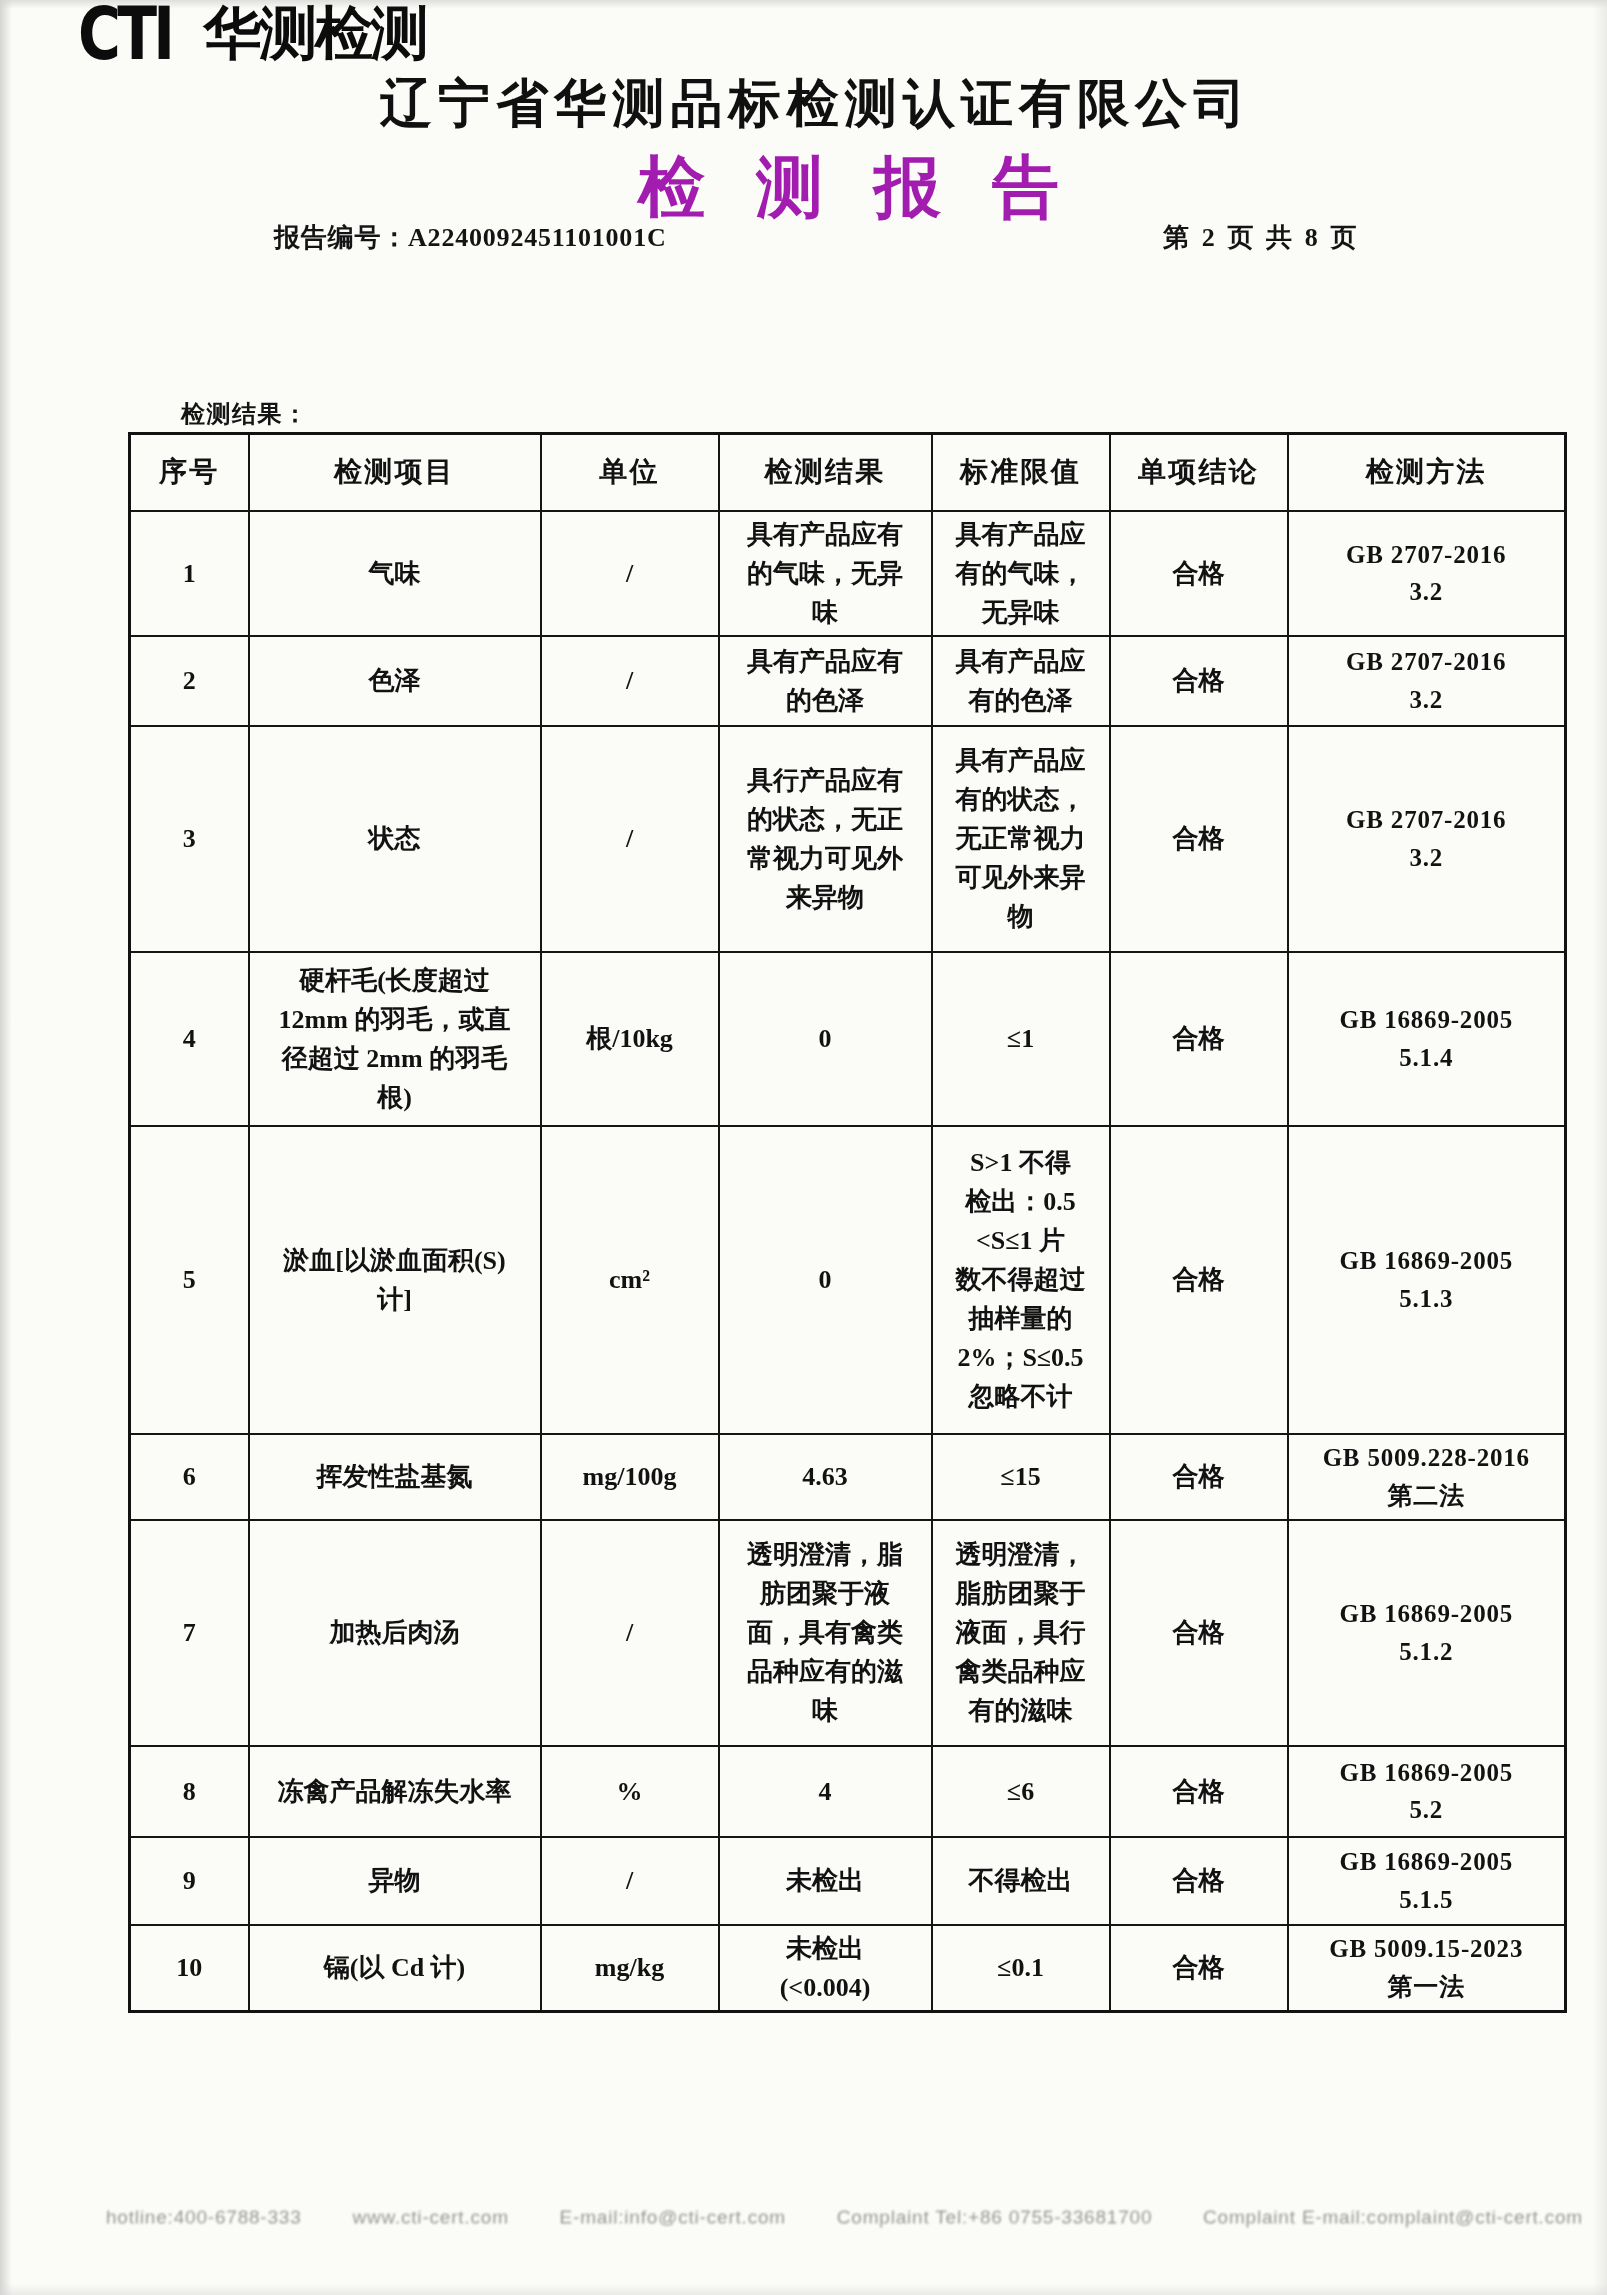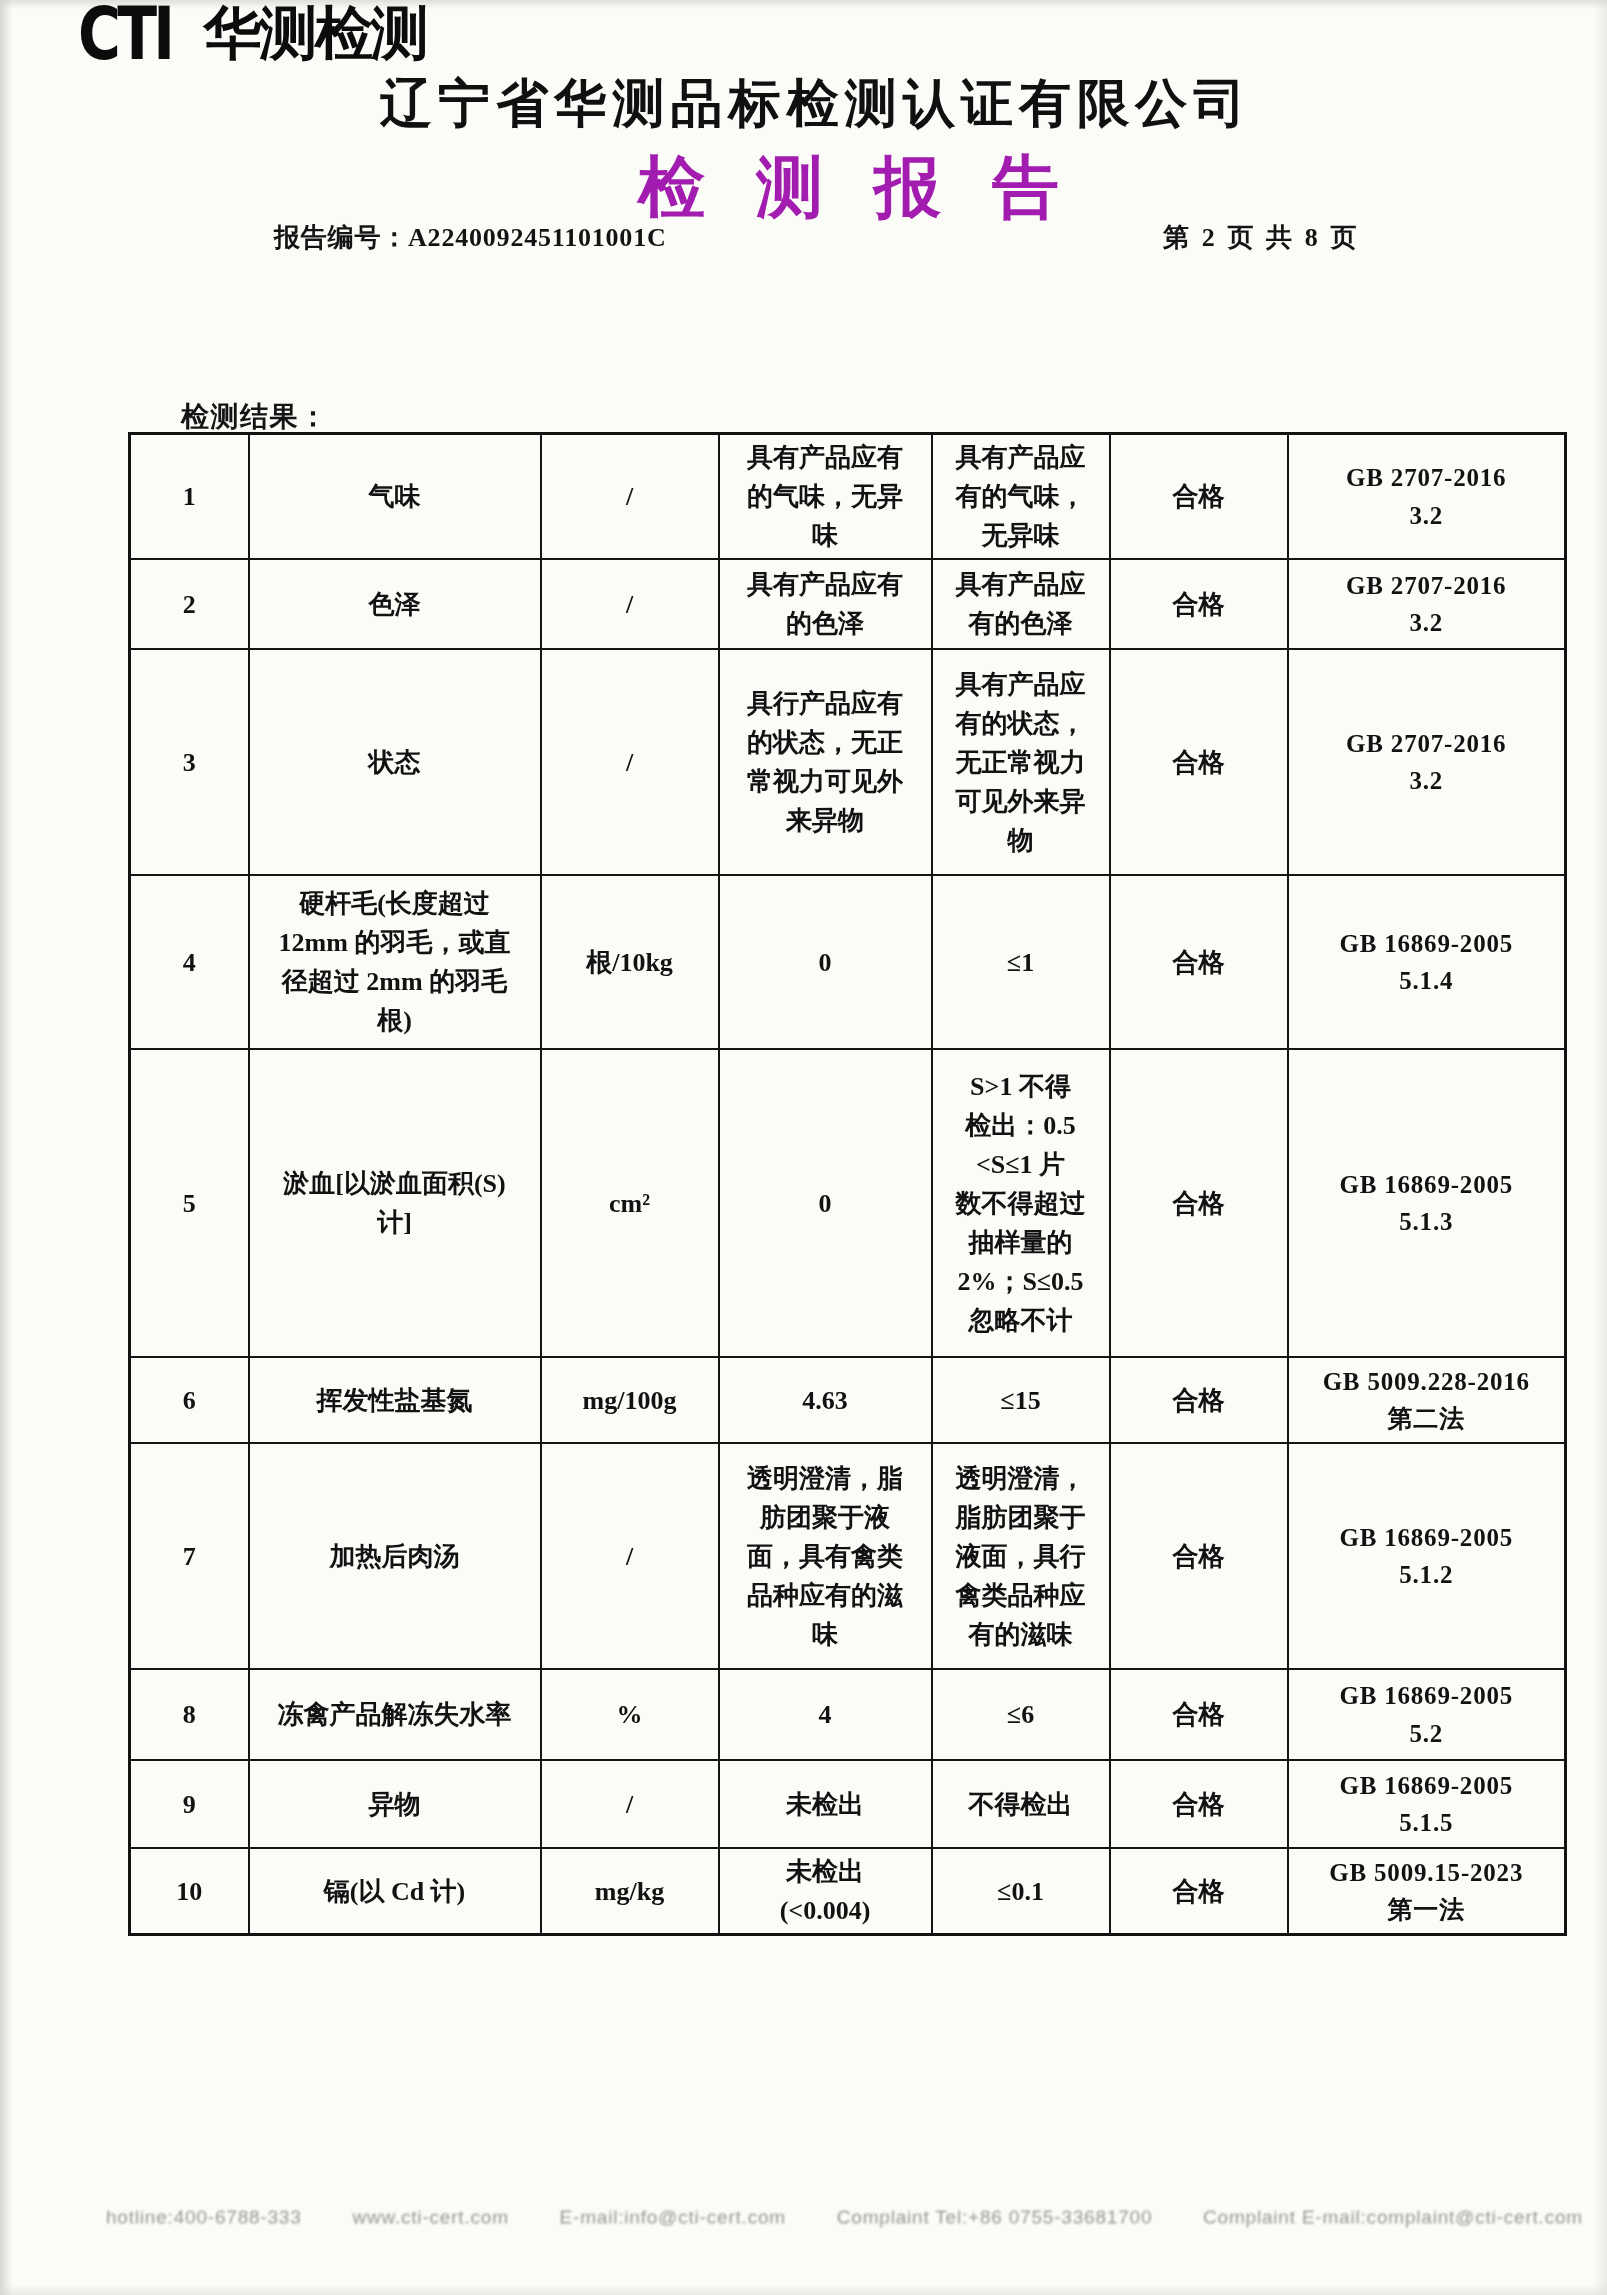--- a/index.html
+++ b/index.html
@@ -28,21 +28,21 @@
 
   .company{position:absolute;left:380px;top:69px;font-size:52px;font-weight:700;
     letter-spacing:6.1px;white-space:nowrap;color:#101010;}
   .title{position:absolute;left:638px;top:142px;font-size:67px;font-weight:700;
     letter-spacing:51px;white-space:nowrap;color:#a21caf;}
 
   .report-line{position:absolute;left:0;top:220px;width:100%;font-size:26px;font-weight:600;}
   .report-no{position:absolute;left:274px;top:0;letter-spacing:0.8px;white-space:nowrap;}
   .page-info{position:absolute;left:1163px;top:0;letter-spacing:3.1px;white-space:nowrap;text-align:center;}
 
-  .section-label{position:absolute;left:181px;top:398px;font-size:28px;font-weight:800;letter-spacing:1.5px;}
+  .section-label{position:absolute;left:181px;top:398px;font-size:24px;font-weight:800;letter-spacing:1.5px;}
 
   table.results{position:absolute;left:128px;top:432px;width:1436px;
     border-collapse:collapse;table-layout:fixed;
     font-size:26px;text-align:center;color:#121212;
     border:3.1px solid #121212;}
   table.results td,table.results th{
     border:2.3px solid #151515;
     padding:3.1px 7.7px;
     vertical-align:middle;
     white-space:pre-line;
@@ -104,20 +104,29 @@
   <colgroup>
     <col class="c1">
       <col class="c2">
       <col class="c3">
       <col class="c4">
       <col class="c5">
       <col class="c6">
       <col class="c7">
   </colgroup>
   <tbody>
+      <tr class="rh">
+    <th>序号</th>
+    <th>检测项目</th>
+    <th>单位</th>
+    <th>检测结果</th>
+    <th>标准限值</th>
+    <th>单项结论</th>
+    <th>检测方法</th>
+  </tr>
   <tr class="r1">
     <td class="num">1</td>
     <td>气味</td>
     <td>/</td>
     <td>具有产品应有
 的气味，无异
 味</td>
     <td>具有产品应
 有的气味，
 无异味</td>

